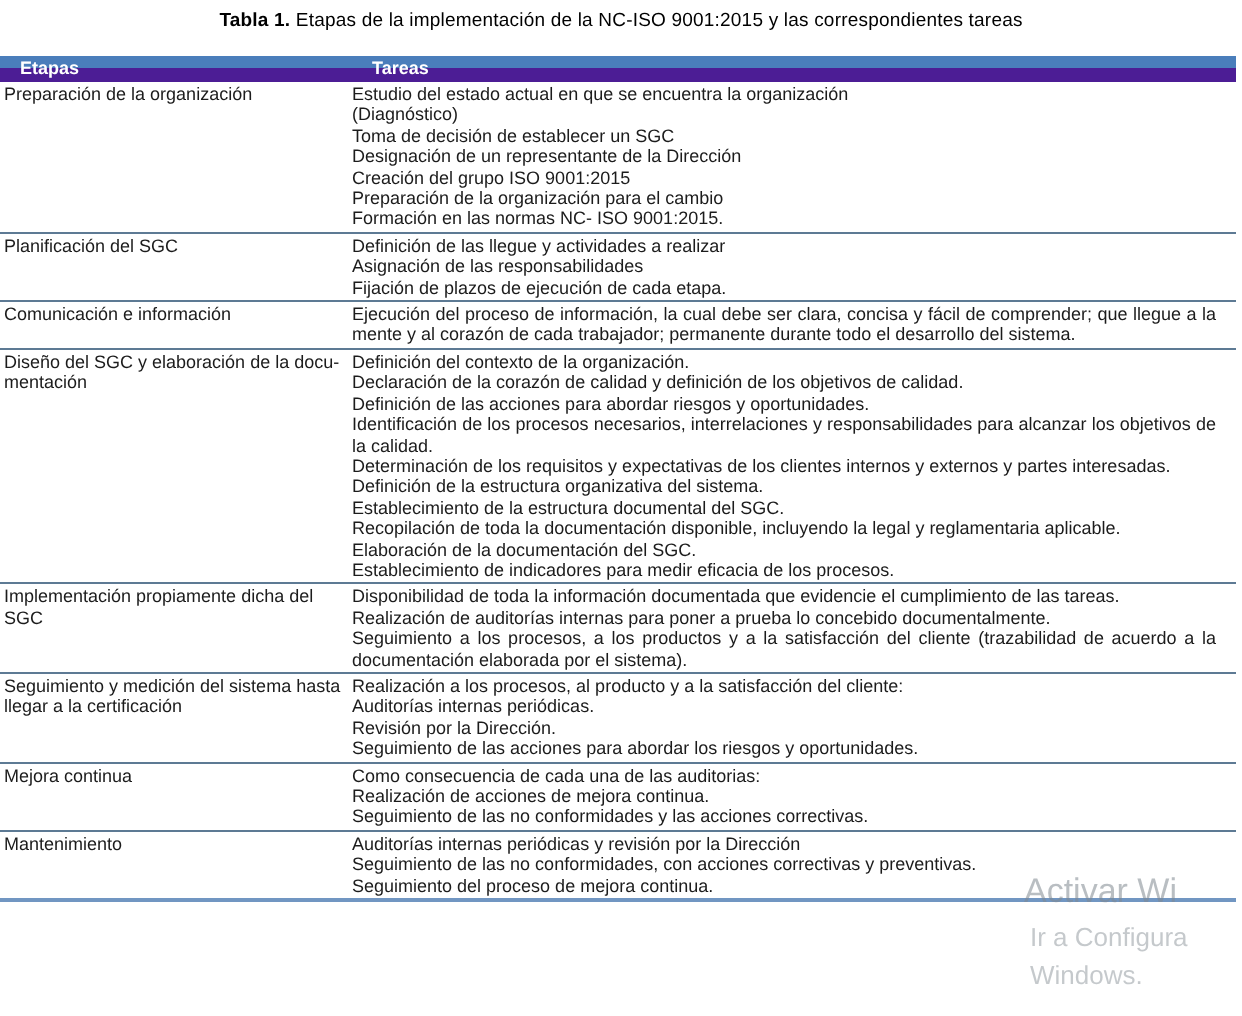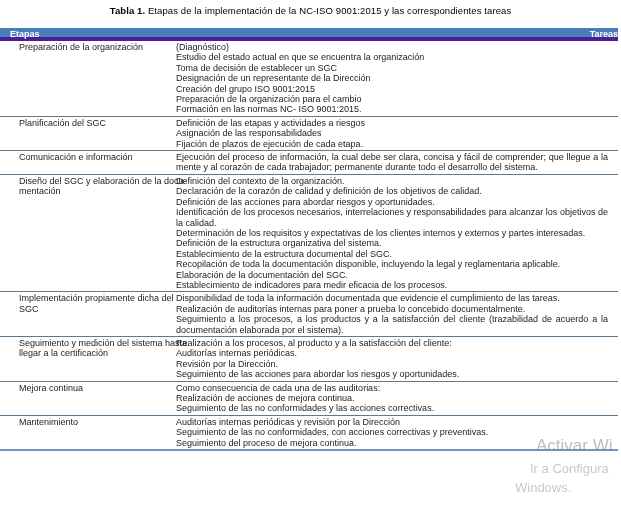--- a/index.html
+++ b/index.html
@@ -14,42 +14,42 @@
     font-size:9.5px; color:#000; letter-spacing:0.1px;
   }
   .title-bold{ font-weight:bold; }
   .table{
     position:absolute; top:28px; left:0; width:618px;
     border-bottom:2px solid var(--bottom-border,#7196c2);
   }
   .header-row{
     display:grid; grid-template-columns:176px 1fr;
     background:var(--header-bg,#4a7ebb);
-    border-bottom:4px solid #4c1d95;
+    border-bottom:7px solid #4c1d95;
     color:#fff; font-weight:bold; font-size:9px;
     height:13px; line-height:12px;
   }
   .etapa-h{ padding-left:10px; }
-  .tareas-h{ padding-left:10px;text-align:right; }
+  .tareas-h{ padding-left:10px; }
   .row{
     display:grid; grid-template-columns:176px 1fr;
     font-size:9px; line-height:10.4px; color:#1c1c1c;
     padding-top:1px; padding-bottom:1px;
   }
   .row + .row{ border-top:1px solid var(--row-divider,#5d7a94); }
-  .etapa{ padding-left:19px; padding-right:4px; }
+  .etapa{ padding-left:2px; padding-right:4px; }
   .etapa-line{ white-space:nowrap; }
   .tareas{ padding-right:10px; }
   .task{ text-align:justify; }
   .wm{
     position:absolute; pointer-events:none; white-space:nowrap;
     font-family:"Liberation Sans",sans-serif;
   }
-  .wm1{ left:536px; top:436px; font-size:17px; color:var(--wm-big,rgba(128,137,144,0.55)); }
-  .wm2{ left:530px; top:461px; font-size:13px; color:var(--wm-small,rgba(150,157,163,0.55)); }
+  .wm1{ left:512px; top:436px; font-size:17px; color:var(--wm-big,rgba(128,137,144,0.55)); }
+  .wm2{ left:515px; top:461px; font-size:13px; color:var(--wm-small,rgba(150,157,163,0.55)); }
   .wm3{ left:515px; top:480px; font-size:13px; color:var(--wm-small,rgba(150,157,163,0.55)); }
 </style>
 </head>
 <body>
 
 <div class="page">
 
   <div class="title">
     <span class="title-bold">Tabla 1.</span><span> Etapas de la implementación de la NC-ISO 9001:2015 y las correspondientes tareas</span>
   </div>
@@ -58,36 +58,36 @@
     <div class="header-row">
       <div class="etapa-h">Etapas</div>
       <div class="tareas-h">Tareas</div>
     </div>
     <div id="rows">
   <div class="row">
     <div class="etapa">
             <div class="etapa-line">Preparación de la organización</div>
           </div>
     <div class="tareas">
+            <div class="task">Estudio del estado actual en que se encuentra la organización</div>
             <div class="task">(Diagnóstico)</div>
-            <div class="task">Estudio del estado actual en que se encuentra la organización</div>
             <div class="task">Toma de decisión de establecer un SGC</div>
             <div class="task">Designación de un representante de la Dirección</div>
             <div class="task">Creación del grupo ISO 9001:2015</div>
             <div class="task">Preparación de la organización para el cambio</div>
             <div class="task">Formación en las normas NC- ISO 9001:2015.</div>
           </div>
   </div>
 
   <div class="row">
     <div class="etapa">
             <div class="etapa-line">Planificación del SGC</div>
           </div>
     <div class="tareas">
-            <div class="task">Definición de las etapas y actividades a riesgos</div>
+            <div class="task">Definición de las llegue y actividades a realizar</div>
             <div class="task">Asignación de las responsabilidades</div>
             <div class="task">Fijación de plazos de ejecución de cada etapa.</div>
           </div>
   </div>
 
   <div class="row">
     <div class="etapa">
             <div class="etapa-line">Comunicación e información</div>
           </div>
     <div class="tareas">

